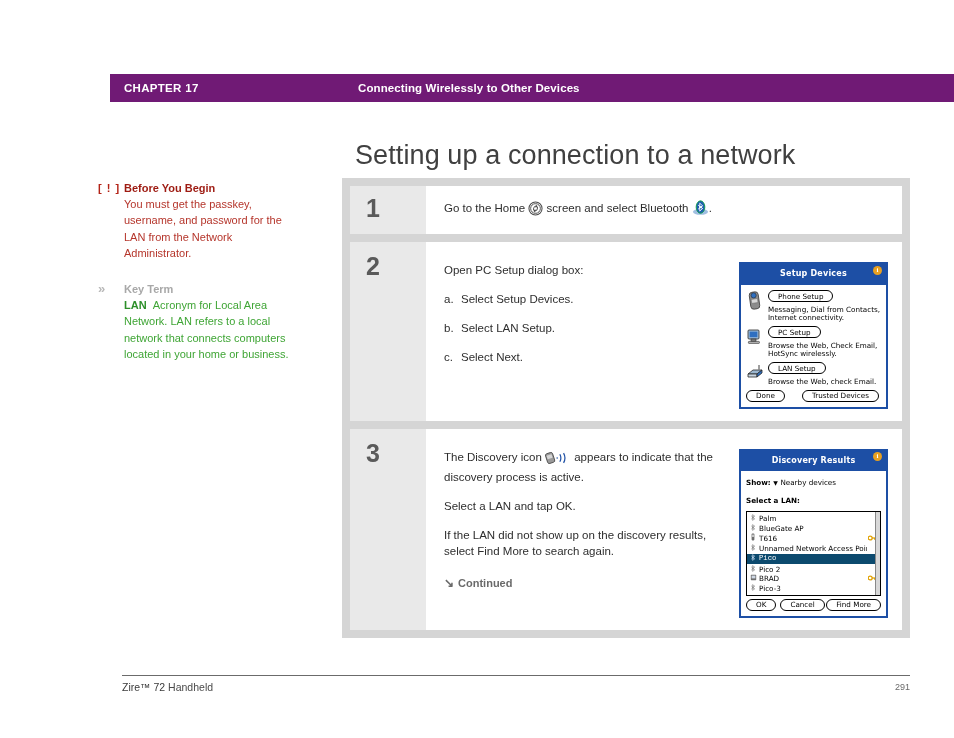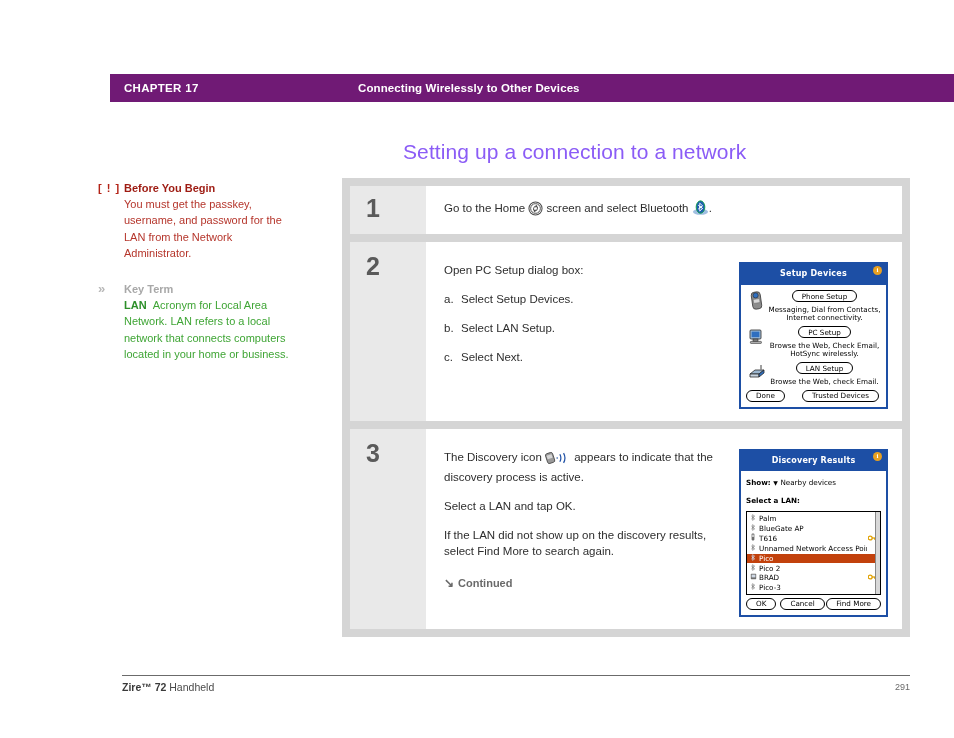--- a/index.html
+++ b/index.html
@@ -39,25 +39,24 @@
     left: 248px;
     top: 8px;
     letter-spacing: .1px;
   }
 
   
   #page-title {
     position: absolute;
     left: 355px;
     top: 140px;
-    font-size: 21px;
+    font-size: 27px;
     font-weight: normal;
-    color: #8b5cf6;
+    color: #404040;
     letter-spacing: .1px;
-    margin-left: 48px;
   }
 
   
   #sidebar {
     position: absolute;
     left: 98px;
     top: 180px;
     width: 200px;
     font-size: 11px;
     line-height: 16.2px;
@@ -176,21 +175,21 @@
     background: #e8a020;
     color: #ffffff;
     font-size: 7px;
     font-weight: bold;
     line-height: 9px;
     text-align: center;
     font-family: "Liberation Serif", serif;
   }
   .palm-body { padding: 4px 5px 5px 5px; }
 
-  .sd-item { display: flex; margin-bottom: 2px; text-align: center; }
+  .sd-item { display: flex; margin-bottom: 2px; }
   .sd-icon { width: 22px; flex: 0 0 22px; padding-top: 1px; }
   .sd-right { flex: 1; }
   .pill {
     display: inline-block;
     border: 1px solid #000000;
     border-radius: 7px;
     padding: .5px 9px;
     font-size: 7.2px;
     background: #ffffff;
     white-space: nowrap;
@@ -210,21 +209,21 @@
     padding: 1px 0;
     position: relative;
   }
   .dr-row {
     display: flex;
     align-items: center;
     padding: .4px 3px;
     font-size: 7.2px;
     line-height: 9px;
   }
-  .dr-row.selected { background: #c2410c; color: #ffffff; }
+  .dr-row.selected { background: #0c4a6e; color: #ffffff; font-family: Liberation Mono, monospace; }
   .dr-ic { width: 9px; flex: 0 0 9px; }
   .dr-name { flex: 1; white-space: nowrap; overflow: hidden; }
   .dr-key { width: 10px; flex: 0 0 10px; text-align: right; }
   .dr-scroll {
     position: absolute;
     right: 0; top: 0; bottom: 0;
     width: 4px;
     background: #d8d8d8;
     border-left: 1px solid #888;
   }
@@ -240,21 +239,21 @@
     height: 1px;
     background: #6b6b6b;
   }
   #footer-left {
     position: absolute;
     left: 122px;
     top: 681px;
     font-size: 10.5px;
     color: #4a4a4a;
   }
-  #footer-left .bold { font-weight: bold; color: #3a3a3a; }
+  #footer-left .bold { font-weight: normal; color: #3a3a3a; }
   #page-number {
     position: absolute;
     right: 44px;
     top: 682px;
     font-size: 9px;
     color: #6a6a6a;
   }
 </style>
 </head>
 <body>

